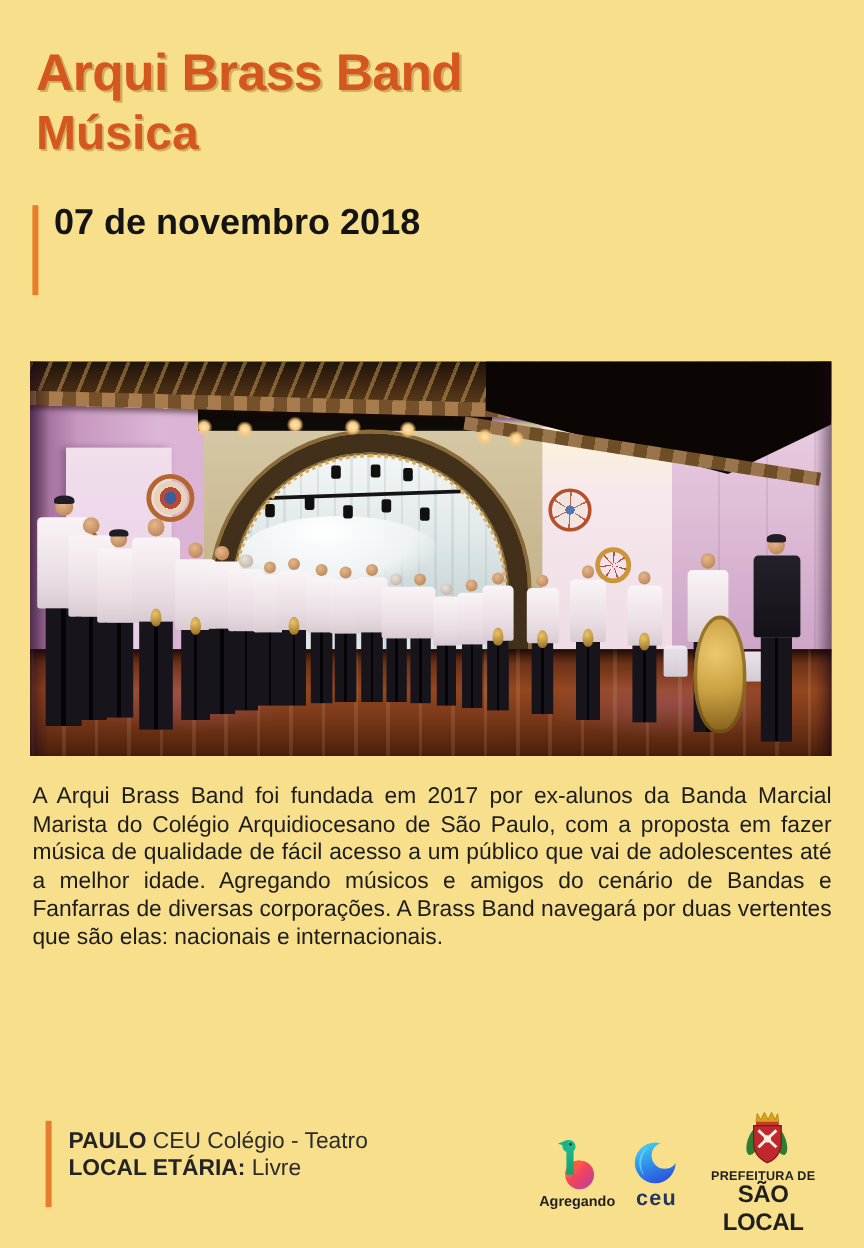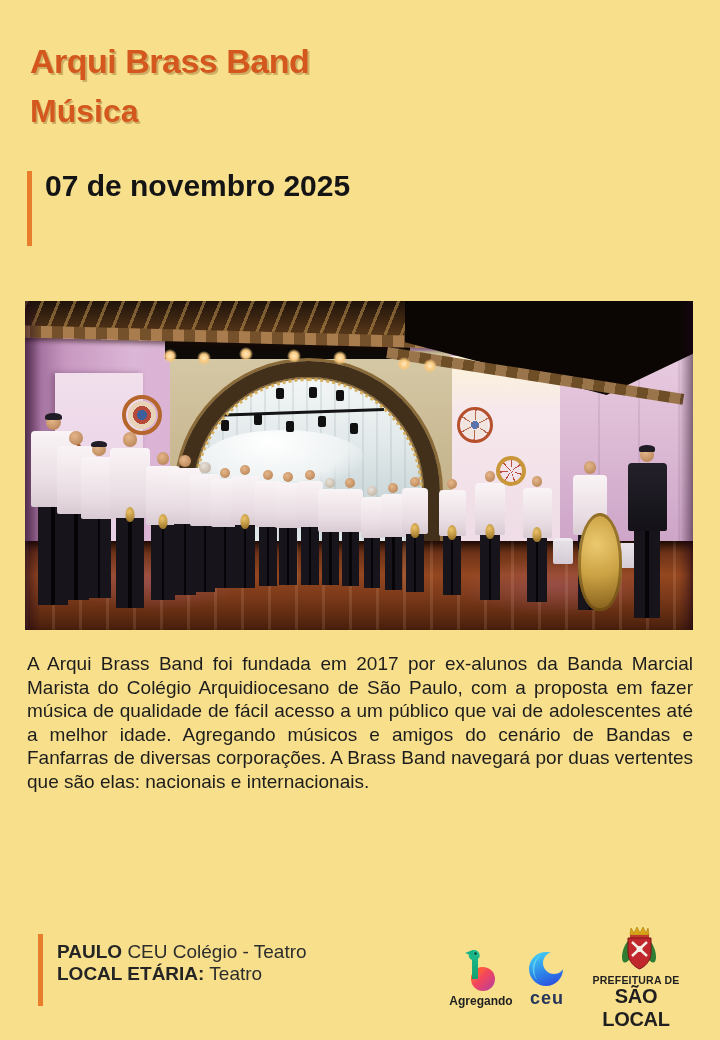--- a/index.html
+++ b/index.html
@@ -7,26 +7,26 @@
     width:720px;height:1040px;position:relative;overflow:hidden;
     background:#F7DF8C;
     font-family:"Liberation Sans","DejaVu Sans",sans-serif;
     -webkit-font-smoothing:antialiased;
   }
   .abs{position:absolute;}
 
   
   #title{
     left:30px;top:34px;width:640px;
-    font-size:34px;font-weight:700;letter-spacing:-.5px;line-height:54px;
+    font-size:43px;font-weight:700;letter-spacing:-.5px;line-height:54px;
     color:#D4571E;text-shadow:2px 2px 0 rgba(130,80,25,.35);
   }
   #category{
     left:30px;top:92px;width:400px;
-    font-size:32px;font-weight:700;line-height:38px;
+    font-size:40px;font-weight:700;line-height:38px;
     color:#D4571E;text-shadow:1.5px 1.5px 0 rgba(130,80,25,.35);
   }
 
   
   #date-bar{left:27px;top:171px;width:5px;height:75px;background:#E87E2B;}
   #date-block{left:45px;top:167px;width:500px;color:#141414;font-weight:700;font-size:30px;line-height:37px;}
 
   
   #photo{left:25px;top:301px;width:668px;height:329px;overflow:hidden;background:#b88ab2;}
   .ph-wall{inset:0;
@@ -126,21 +126,21 @@
   #sp-line2{left:582px;top:985px;width:108px;font-size:20px;letter-spacing:-.3px;}
 </style>
 </head>
 <body>
 
 <h1 class="abs" id="title" style="margin:0">Arqui Brass Band</h1>
 <h2 class="abs" id="category" style="margin:0">Música</h2>
 
 <div class="abs" id="date-bar"></div>
 <div class="abs" id="date-block">
-  <div>07 de novembro 2025</div>
+  <div>07 de novembro 2018</div>
 </div>
 
 <div class="abs" id="photo" role="img">
   <div class="abs ph-wall"></div>
   <div class="abs ph-panel-left"></div>
   <div class="abs ph-panel-right"></div>
   <div class="abs ph-panel-farright"></div>
   <div class="abs arch-bg"></div>
   <div class="abs ph-blackband"></div>
   <div class="abs arch-open">
@@ -304,21 +304,21 @@
   <div class="abs" id="tuba"></div>
   <div class="abs edge-shade-l"></div>
   <div class="abs edge-shade-r"></div>
 </div>
 
 <p class="abs" id="description" style="margin:0">A Arqui Brass Band foi fundada em 2017 por ex-alunos da Banda Marcial Marista do Colégio Arquidiocesano de São Paulo, com a proposta em fazer música de qualidade de fácil acesso a um público que vai de adolescentes até a melhor idade. Agregando músicos e amigos do cenário de Bandas e Fanfarras de diversas corporações. A Brass Band navegará por duas vertentes que são elas: nacionais e internacionais.</p>
 
 <div class="abs" id="footer-bar"></div>
 <div class="abs" id="footer-text">
   <div><b>PAULO</b> <span>CEU Colégio - Teatro</span></div>
-  <div><b>LOCAL ETÁRIA:</b> <span>Teatro</span></div>
+  <div><b>LOCAL ETÁRIA:</b> <span>Livre</span></div>
 </div>
 
 <svg class="abs" style="left:461px;top:947px" width="38" height="46" viewBox="0 0 38 46">
   <defs>
     <linearGradient id="bacBody" x1="0" y1="0" x2="1" y2="1">
       <stop offset="0" stop-color="#ff8a2e"></stop>
         <stop offset="0.45" stop-color="#f4455a"></stop>
         <stop offset="1" stop-color="#b43fa4"></stop>
     </linearGradient>
     <linearGradient id="bacNeck" x1="0" y1="0" x2="0" y2="1">

